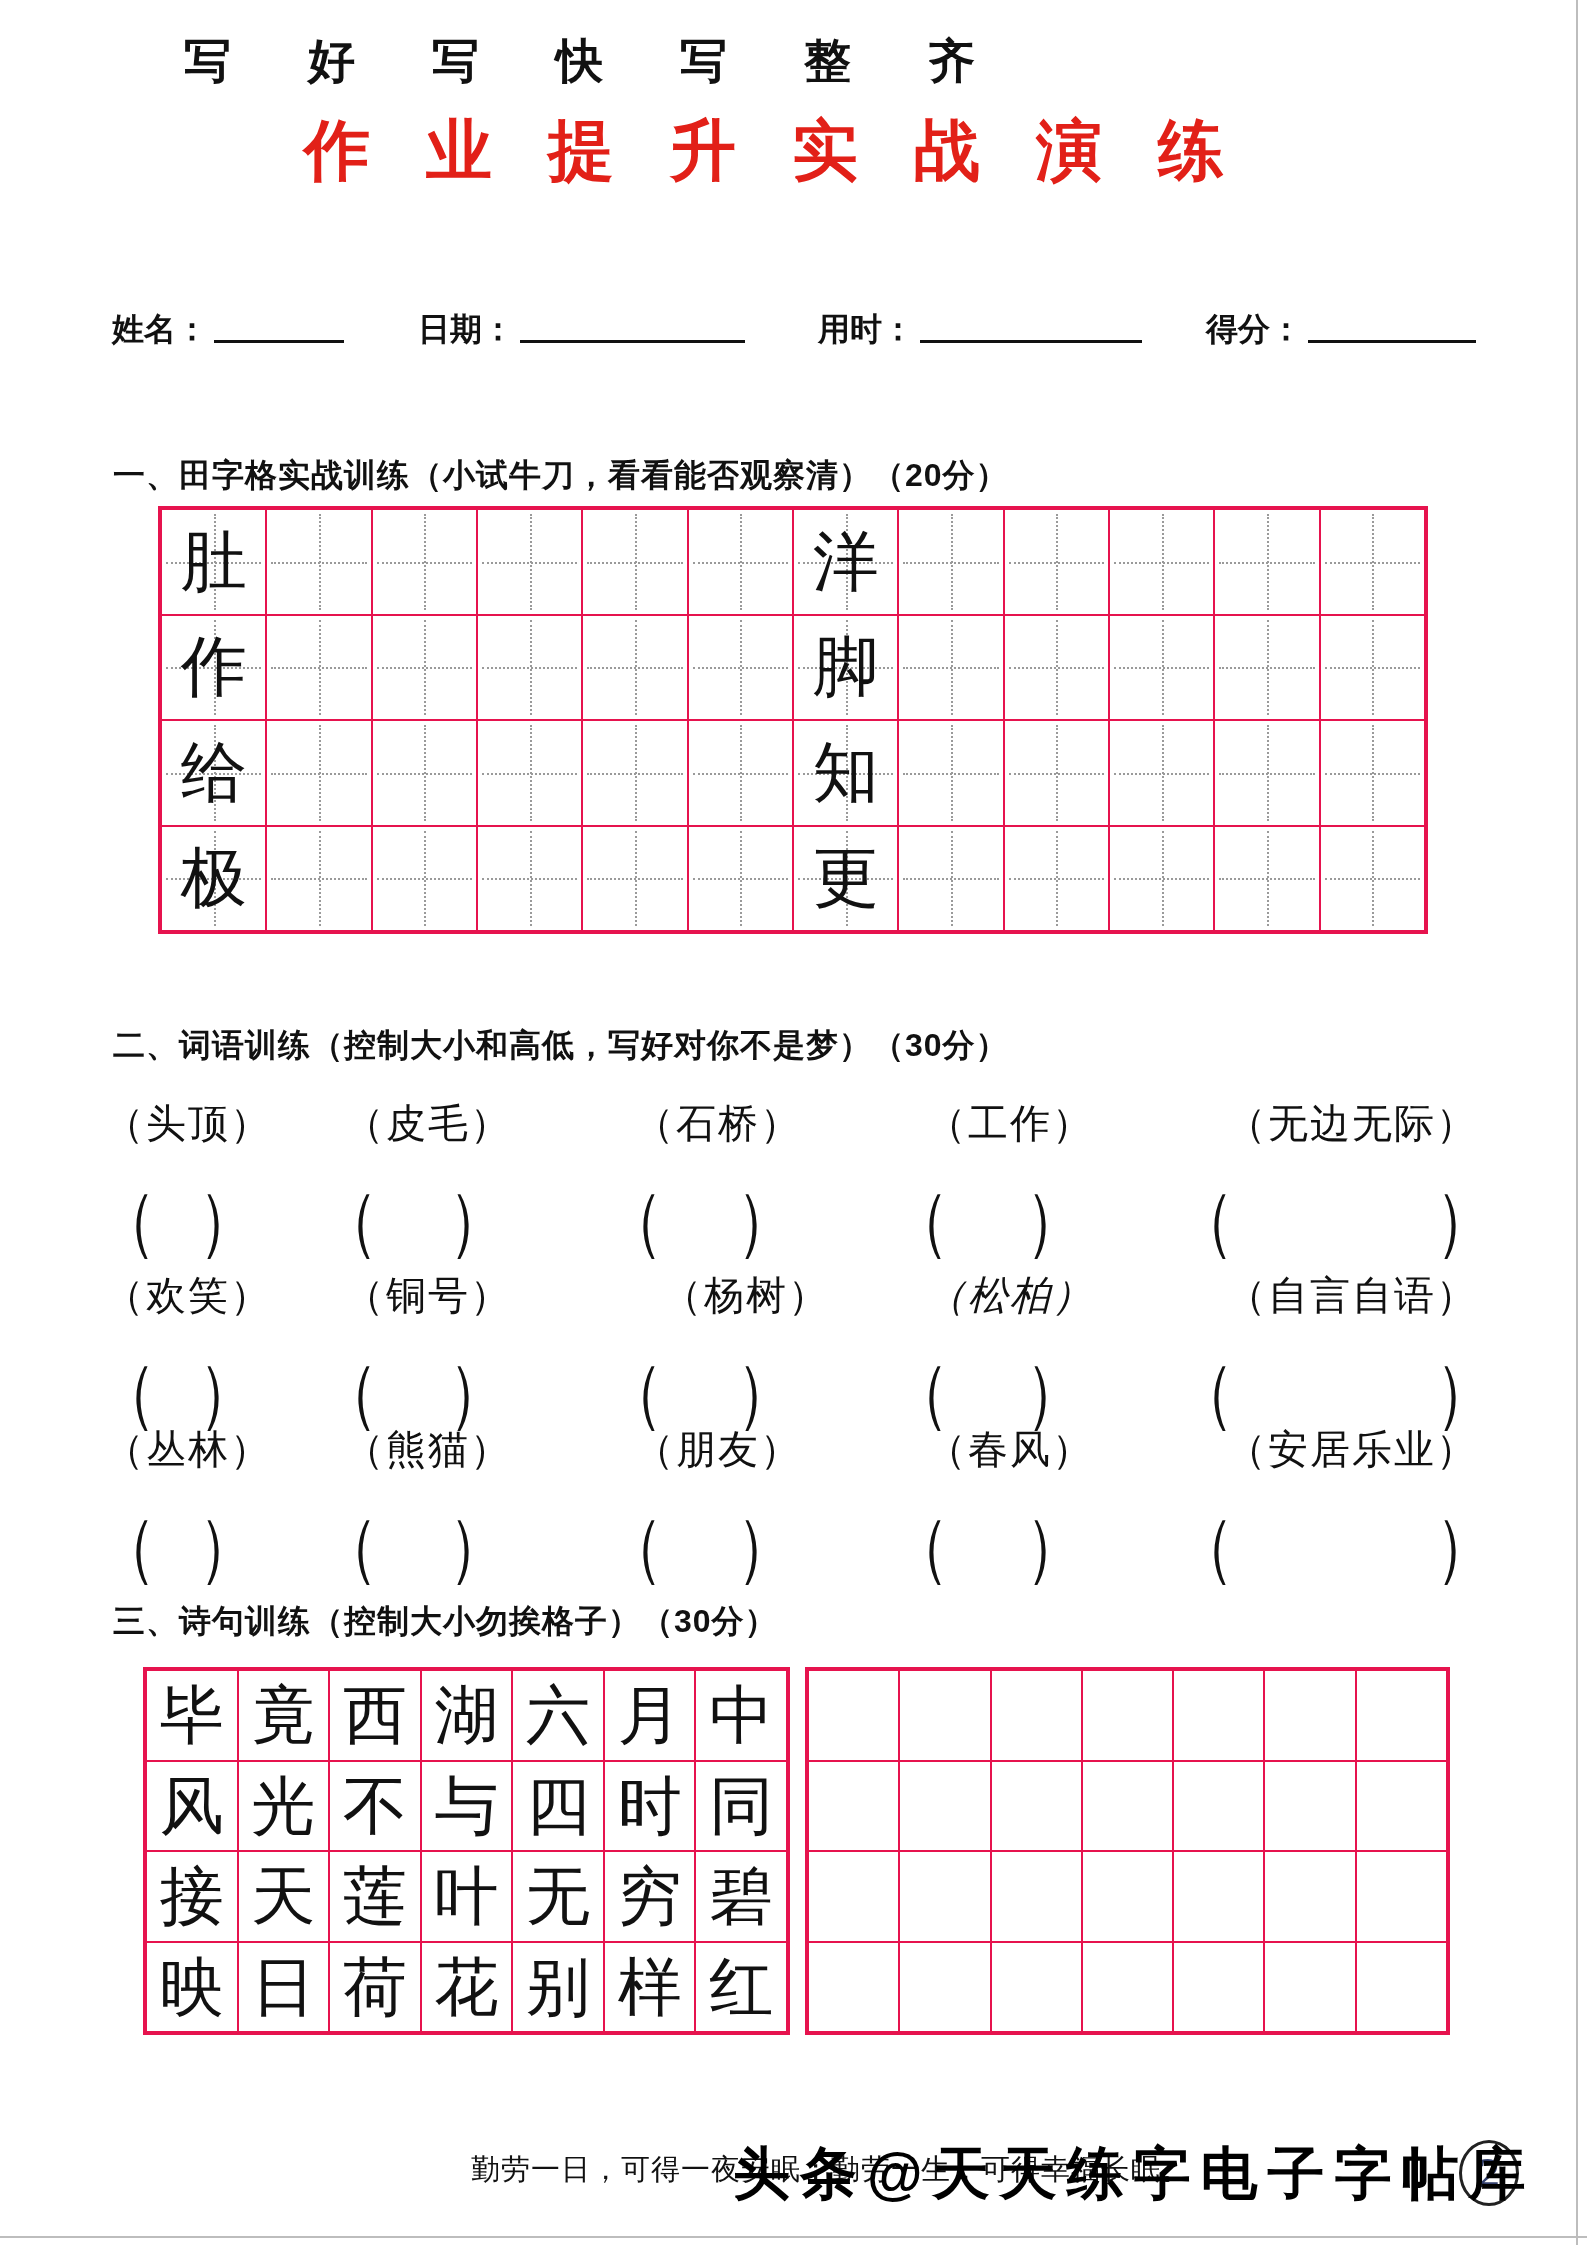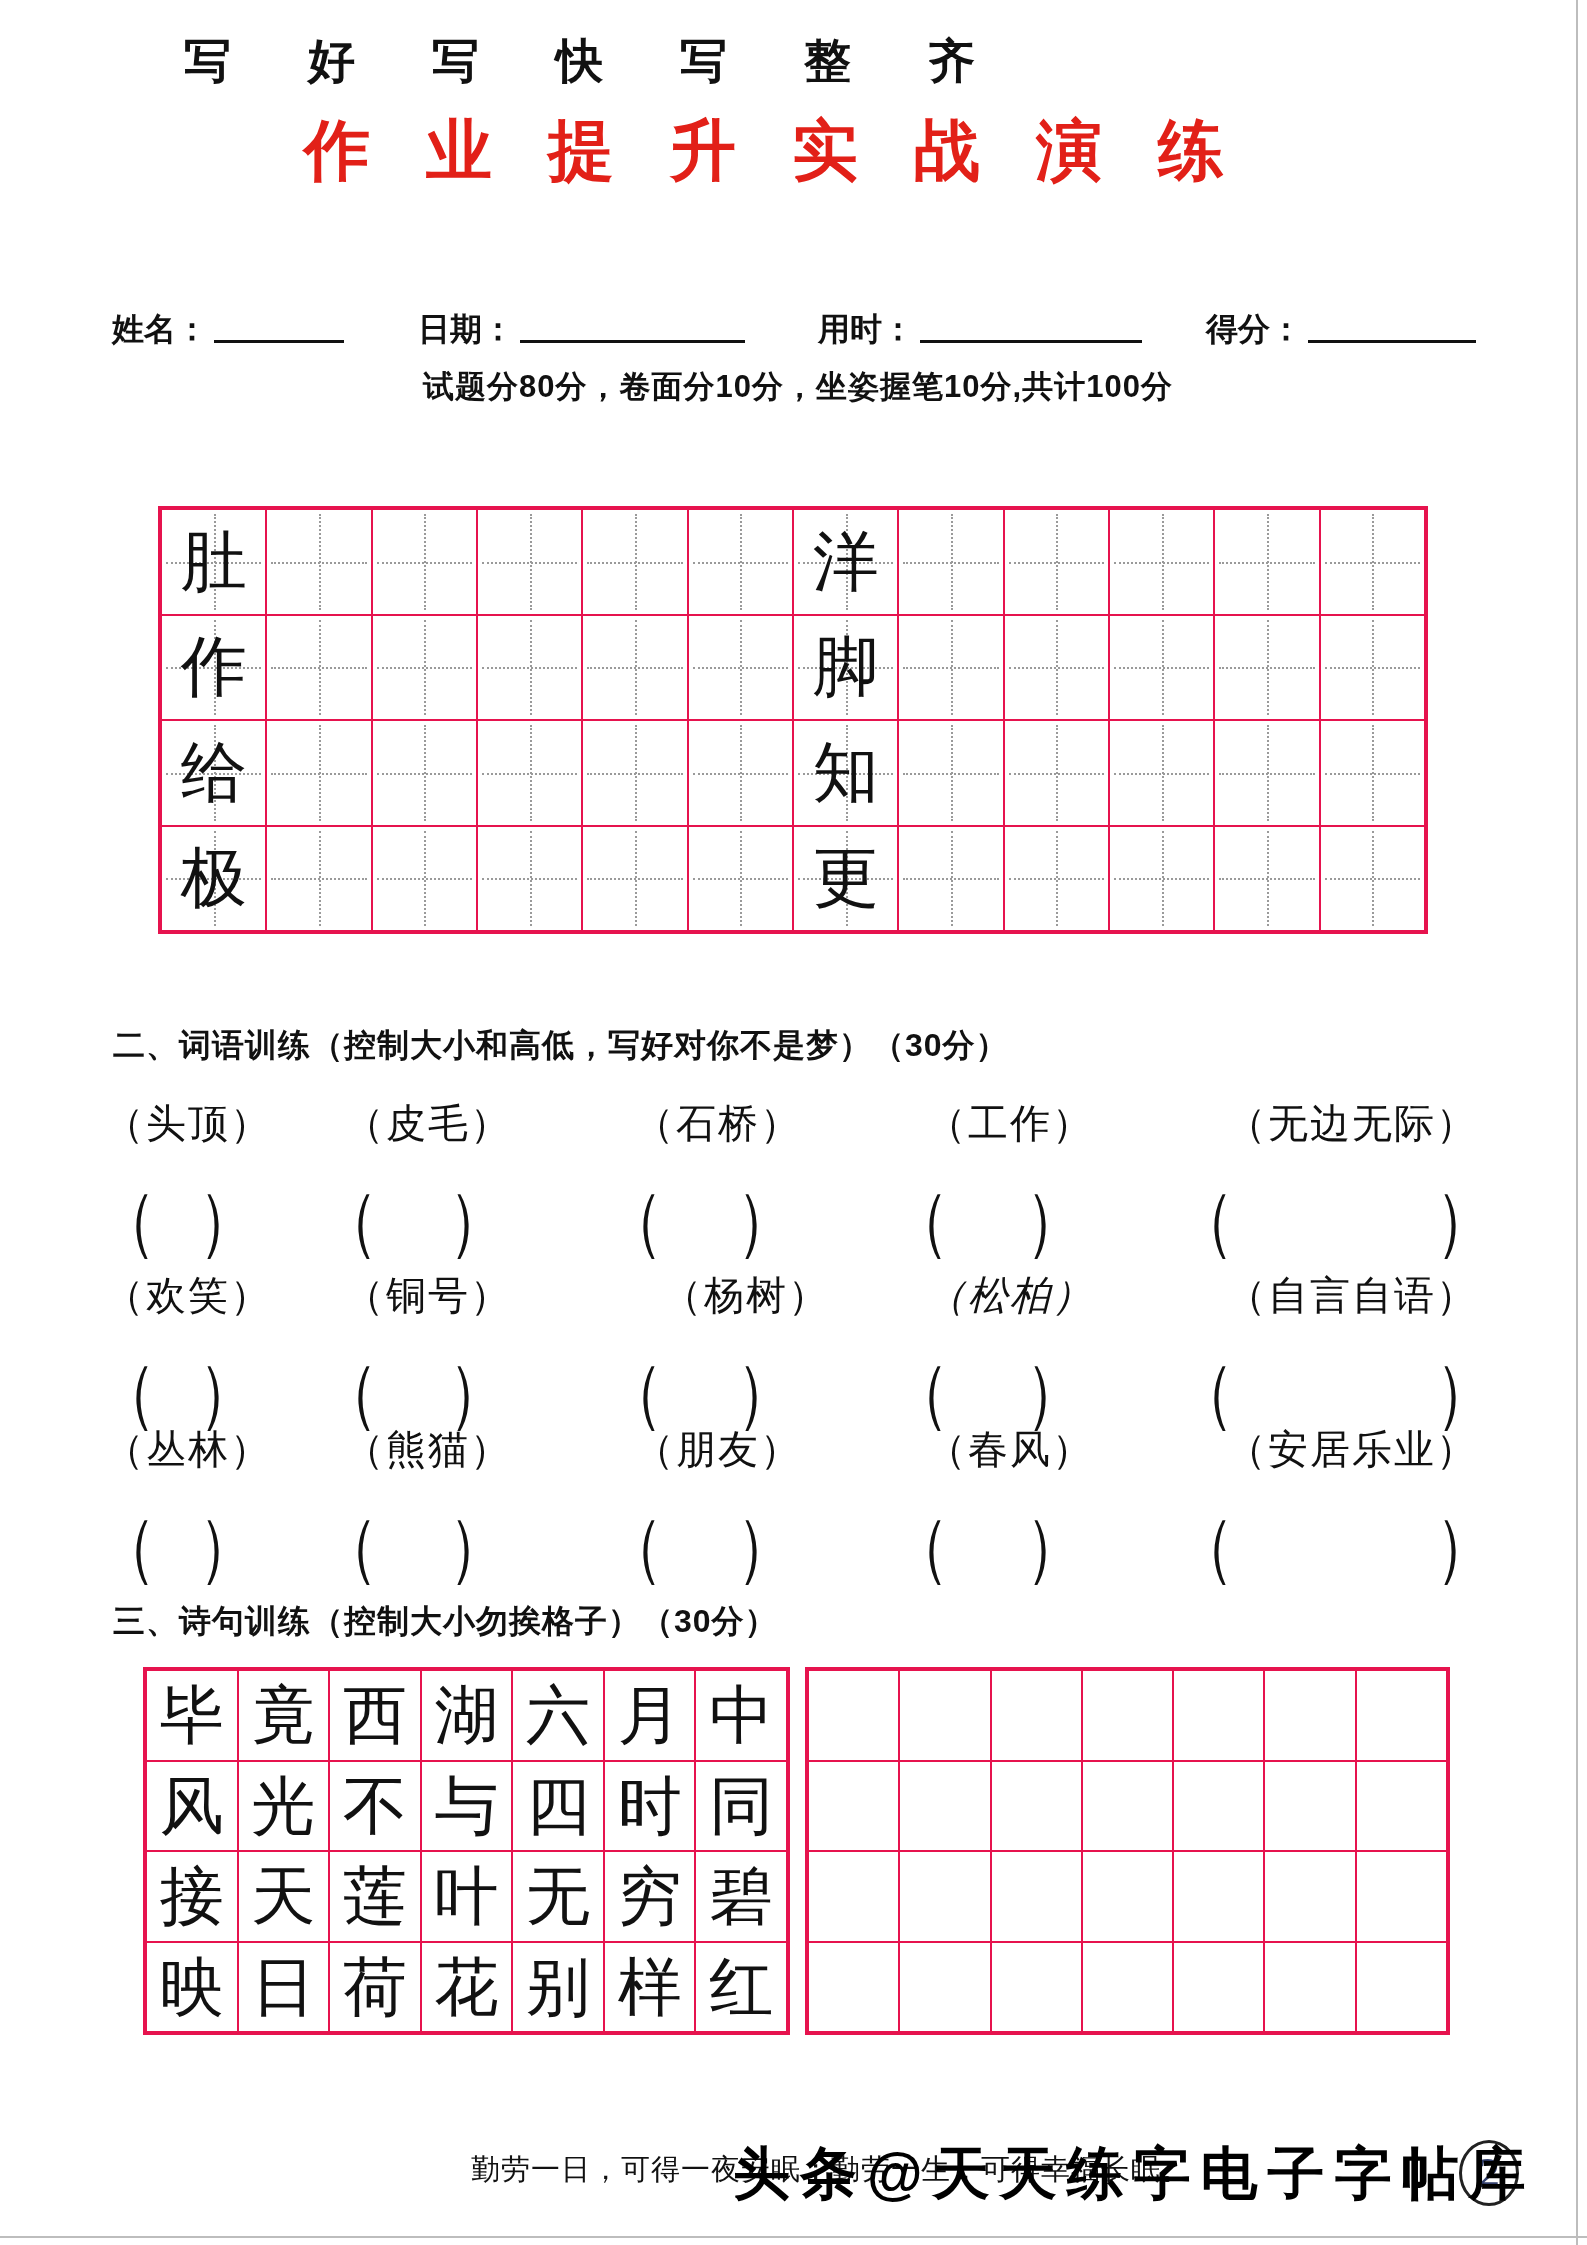--- a/index.html
+++ b/index.html
@@ -90,22 +90,22 @@
   </div>
   <div class="fgroup f2">
     <span class="flabel">用时：</span>
     <span class="fline"></span>
   </div>
   <div class="fgroup f3">
     <span class="flabel">得分：</span>
     <span class="fline"></span>
   </div>
 
-  <div class="score-note">试题分80分，卷面分10分，坐姿握笔10分,共计100分</div>
-
+
+  <div class="sec-heading s1">一、田字格实战训练（小试牛刀，看看能否观察清）（20分）</div>
   <div id="grid1" class="tgrid">
       <div class="tcell">
         <span class="tchar">肚</span>
       </div>
       <div class="tcell"></div>
       <div class="tcell"></div>
       <div class="tcell"></div>
       <div class="tcell"></div>
       <div class="tcell"></div>
       <div class="tcell">

